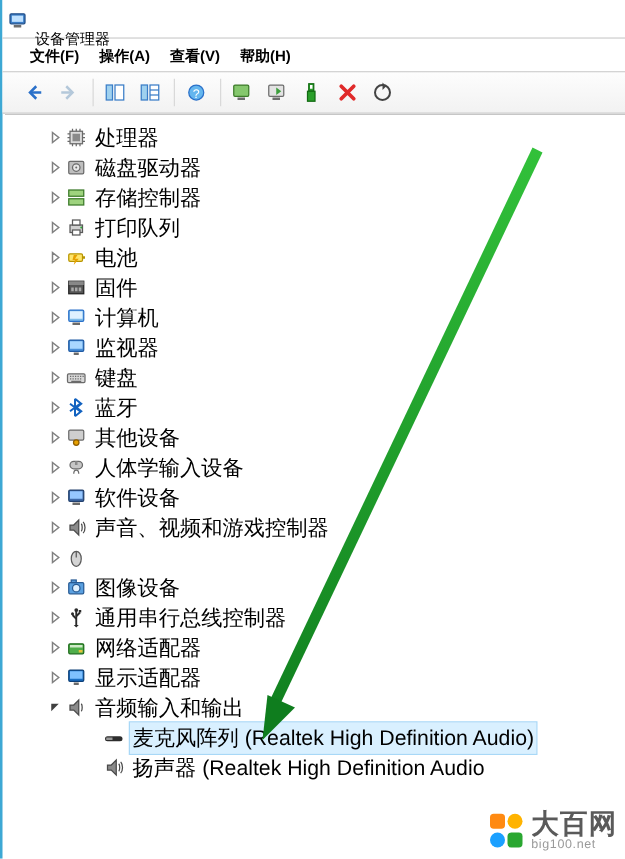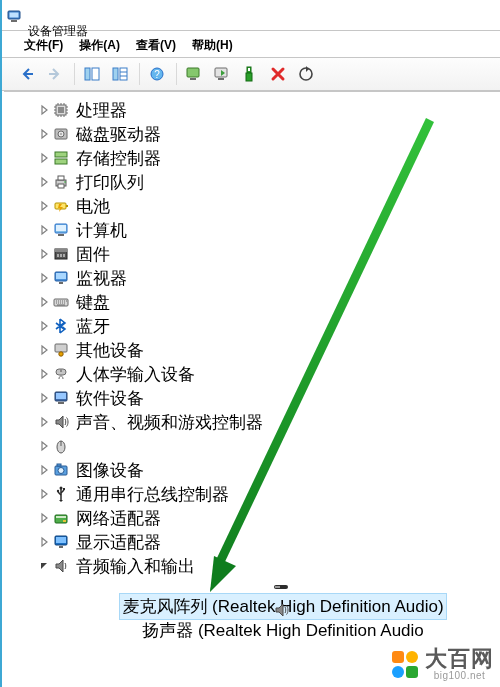--- a/index.html
+++ b/index.html
@@ -32,30 +32,30 @@
   .tb-sep{width:1px;height:22px;background:var(--sep);margin:0 4px;}
   .client{position:absolute;left:2px;right:0;top:91px;bottom:0;border-top:1px solid var(--border);background:#fff;overflow:hidden;}
   .tree{padding:6px 0 0 0;}
   .node{display:flex;align-items:center;height:24px;white-space:nowrap;}
   .exp{width:16px;height:16px;display:flex;align-items:center;justify-content:center;margin-left:0;cursor:default;}
   .exp svg{display:block;}
   .node .icon{width:18px;height:18px;display:flex;align-items:center;justify-content:center;margin:0 4px 0 0;}
   .node .label{padding:1px 2px;font-size:17px;}
   .label.selected{background:var(--selected);outline:1px solid var(--selected-border);}
   .depth1{padding-left:32px;}
-  .depth2{padding-left:62px;flex-direction:column;}
+  .depth2{padding-left:62px;}
   
   .annot-arrow{position:absolute;left:206px;top:118px;width:234px;height:474px;pointer-events:none;}
   
   .watermark{position:absolute;right:6px;bottom:6px;display:flex;align-items:center;pointer-events:none;}
   .wm-shapes{display:flex;flex-wrap:wrap;width:30px;height:30px;margin-right:4px;}
   .wm-q{width:12px;height:12px;margin:1px;border-radius:3px;}
   .wm-label{font-size:22px;color:#5a5a5a;font-weight:700;letter-spacing:1px;line-height:1;}
   .wm-sub{font-size:10px;color:#9a9a9a;letter-spacing:0.5px;}
-  .wm-txt{display:flex;flex-direction:column;align-items:center;}
+  .wm-txt{display:flex;flex-direction:column;align-items:flex-start;}
   
   svg{overflow:visible;}
 </style>
 </head>
 <body>
 
 <div class="stage">
   <div class="outer">
 
     <div class="titlebar">
@@ -230,43 +230,43 @@
             <span class="label">电池</span>
           </div>
           <div class="node depth1">
             <span class="exp">
               <svg width="10" height="10" viewBox="0 0 10 10">
                 <polygon points="3,1 8,5 3,9" fill="none" stroke="#808080" stroke-width="1.2"></polygon>
               </svg>
             </span>
             <span class="icon">
               <svg width="16" height="16" viewBox="0 0 16 16">
-                <rect x="2" y="2" width="12" height="9" rx="1" fill="#7fbce8" stroke="#2a70c9"></rect>
-                <rect x="3" y="3" width="10" height="6" fill="#dff1ff"></rect>
-                <rect x="5" y="12" width="6" height="2" fill="#6a6a6a"></rect>
-              </svg>
-            </span>
-            <span class="label">计算机</span>
-          </div>
-          <div class="node depth1">
-            <span class="exp">
-              <svg width="10" height="10" viewBox="0 0 10 10">
-                <polygon points="3,1 8,5 3,9" fill="none" stroke="#808080" stroke-width="1.2"></polygon>
-              </svg>
-            </span>
-            <span class="icon">
-              <svg width="16" height="16" viewBox="0 0 16 16">
                 <rect x="2" y="3" width="12" height="10" fill="#555" stroke="#222"></rect>
                 <rect x="2" y="3" width="12" height="3" fill="#888"></rect>
                 <rect x="4" y="8" width="2" height="3" fill="#aaa"></rect>
                 <rect x="7" y="8" width="2" height="3" fill="#aaa"></rect>
                 <rect x="10" y="8" width="2" height="3" fill="#aaa"></rect>
               </svg>
             </span>
             <span class="label">固件</span>
+          </div>
+          <div class="node depth1">
+            <span class="exp">
+              <svg width="10" height="10" viewBox="0 0 10 10">
+                <polygon points="3,1 8,5 3,9" fill="none" stroke="#808080" stroke-width="1.2"></polygon>
+              </svg>
+            </span>
+            <span class="icon">
+              <svg width="16" height="16" viewBox="0 0 16 16">
+                <rect x="2" y="2" width="12" height="9" rx="1" fill="#7fbce8" stroke="#2a70c9"></rect>
+                <rect x="3" y="3" width="10" height="6" fill="#dff1ff"></rect>
+                <rect x="5" y="12" width="6" height="2" fill="#6a6a6a"></rect>
+              </svg>
+            </span>
+            <span class="label">计算机</span>
           </div>
           <div class="node depth1">
             <span class="exp">
               <svg width="10" height="10" viewBox="0 0 10 10">
                 <polygon points="3,1 8,5 3,9" fill="none" stroke="#808080" stroke-width="1.2"></polygon>
               </svg>
             </span>
             <span class="icon">
               <svg width="16" height="16" viewBox="0 0 16 16">
                 <rect x="2" y="2" width="12" height="9" rx="1" fill="#4a90d9" stroke="#1f5aa3"></rect>

